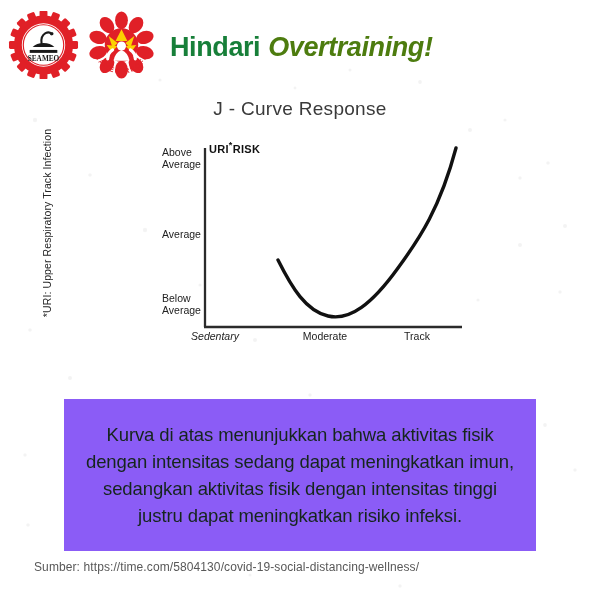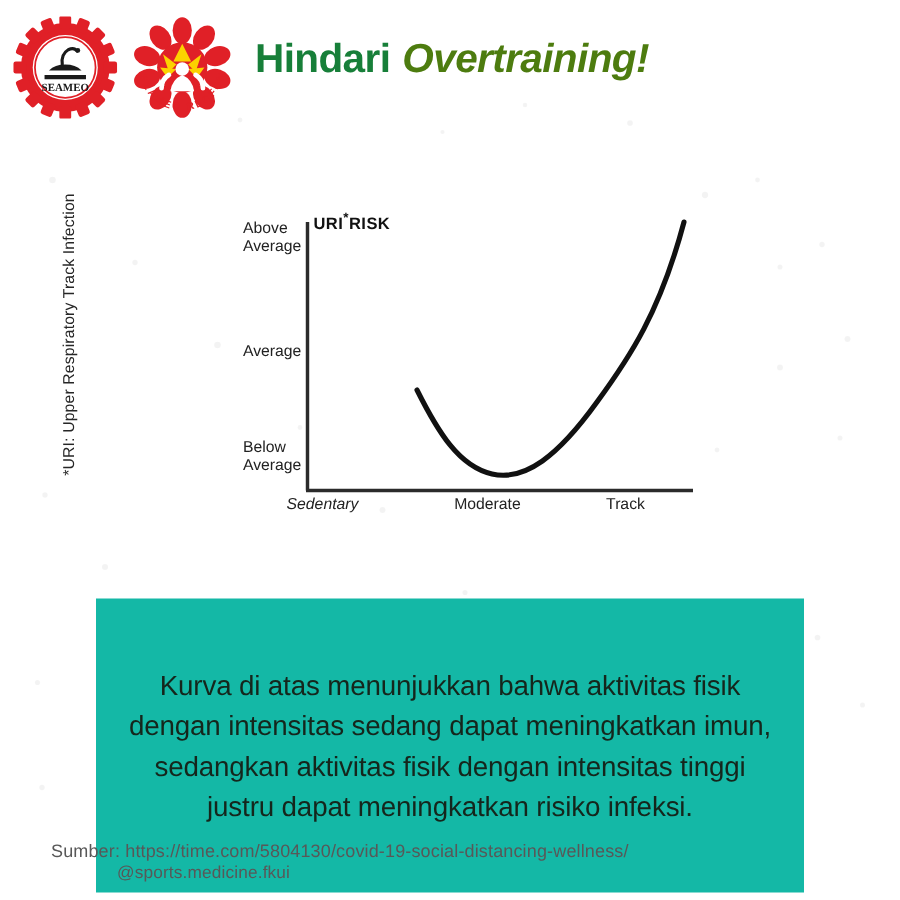--- a/index.html
+++ b/index.html
@@ -43,20 +43,21 @@
     gap: 6px;
   }
   .logo-svg { display: block; }
   #poster-title {
     position: absolute;
     left: 170px;
     top: 24px;
     width: 320px;
     height: 46px;
     display: flex;
+    align-items: center;
     justify-content: flex-start;
     white-space: nowrap;
     font-size: 27px;
     font-weight: bold;
     letter-spacing: -0.4px;
     color: #177f39;
   }
   #title-part1 {
     font-weight: bold;
     font-style: normal;
@@ -149,22 +150,22 @@
     position: absolute;
     left: 0;
     top: 0;
   }
   
   #callout {
     position: absolute;
     left: 64px;
     top: 399px;
     width: 472px;
-    height: 196px;
-    background: #14b8a6;
+    height: 152px;
+    background: #8b5cf6;
     box-sizing: border-box;
     display: flex;
     align-items: center;
     justify-content: center;
     padding: 6px 18px;
   }
   #callout-text {
     font-size: 18.5px;
     line-height: 27px;
     color: #15261c;
@@ -300,20 +301,21 @@
     </div>
 
     <div id="poster-title">
       <span id="title-part1">Hindari</span>
       <span id="title-part2">Overtraining!</span>
     </div>
   </div>
 
   <div id="chart-area">
 
+    <div id="chart-title">J - Curve Response</div>
 
     <div id="y-axis-caption">*URI: Upper Respiratory Track Infection</div>
 
     <div class="y-tick-label" id="ytick0">Above<br>Average</div>
     <div class="y-tick-label" id="ytick1">Average</div>
     <div class="y-tick-label" id="ytick2">Below<br>Average</div>
 
     <div id="uri-risk-label">
       <span>URI</span><sup>*</sup><span>RISK</span>
     </div>
@@ -332,16 +334,15 @@
     <div class="x-tick-label" id="xtick2">Track</div>
 
   </div>
 
   <div id="callout">
     <div id="callout-text">Kurva di atas menunjukkan bahwa aktivitas fisik dengan intensitas sedang dapat meningkatkan imun, sedangkan aktivitas fisik dengan intensitas tinggi justru dapat meningkatkan risiko infeksi.</div>
   </div>
 
   <div id="footer">
     <div id="source-line">Sumber: https://time.com/5804130/covid-19-social-distancing-wellness/</div>
-    <div id="handle-line">@sports.medicine.fkui</div>
   </div>
 
 </div>
 
 </body></html>

